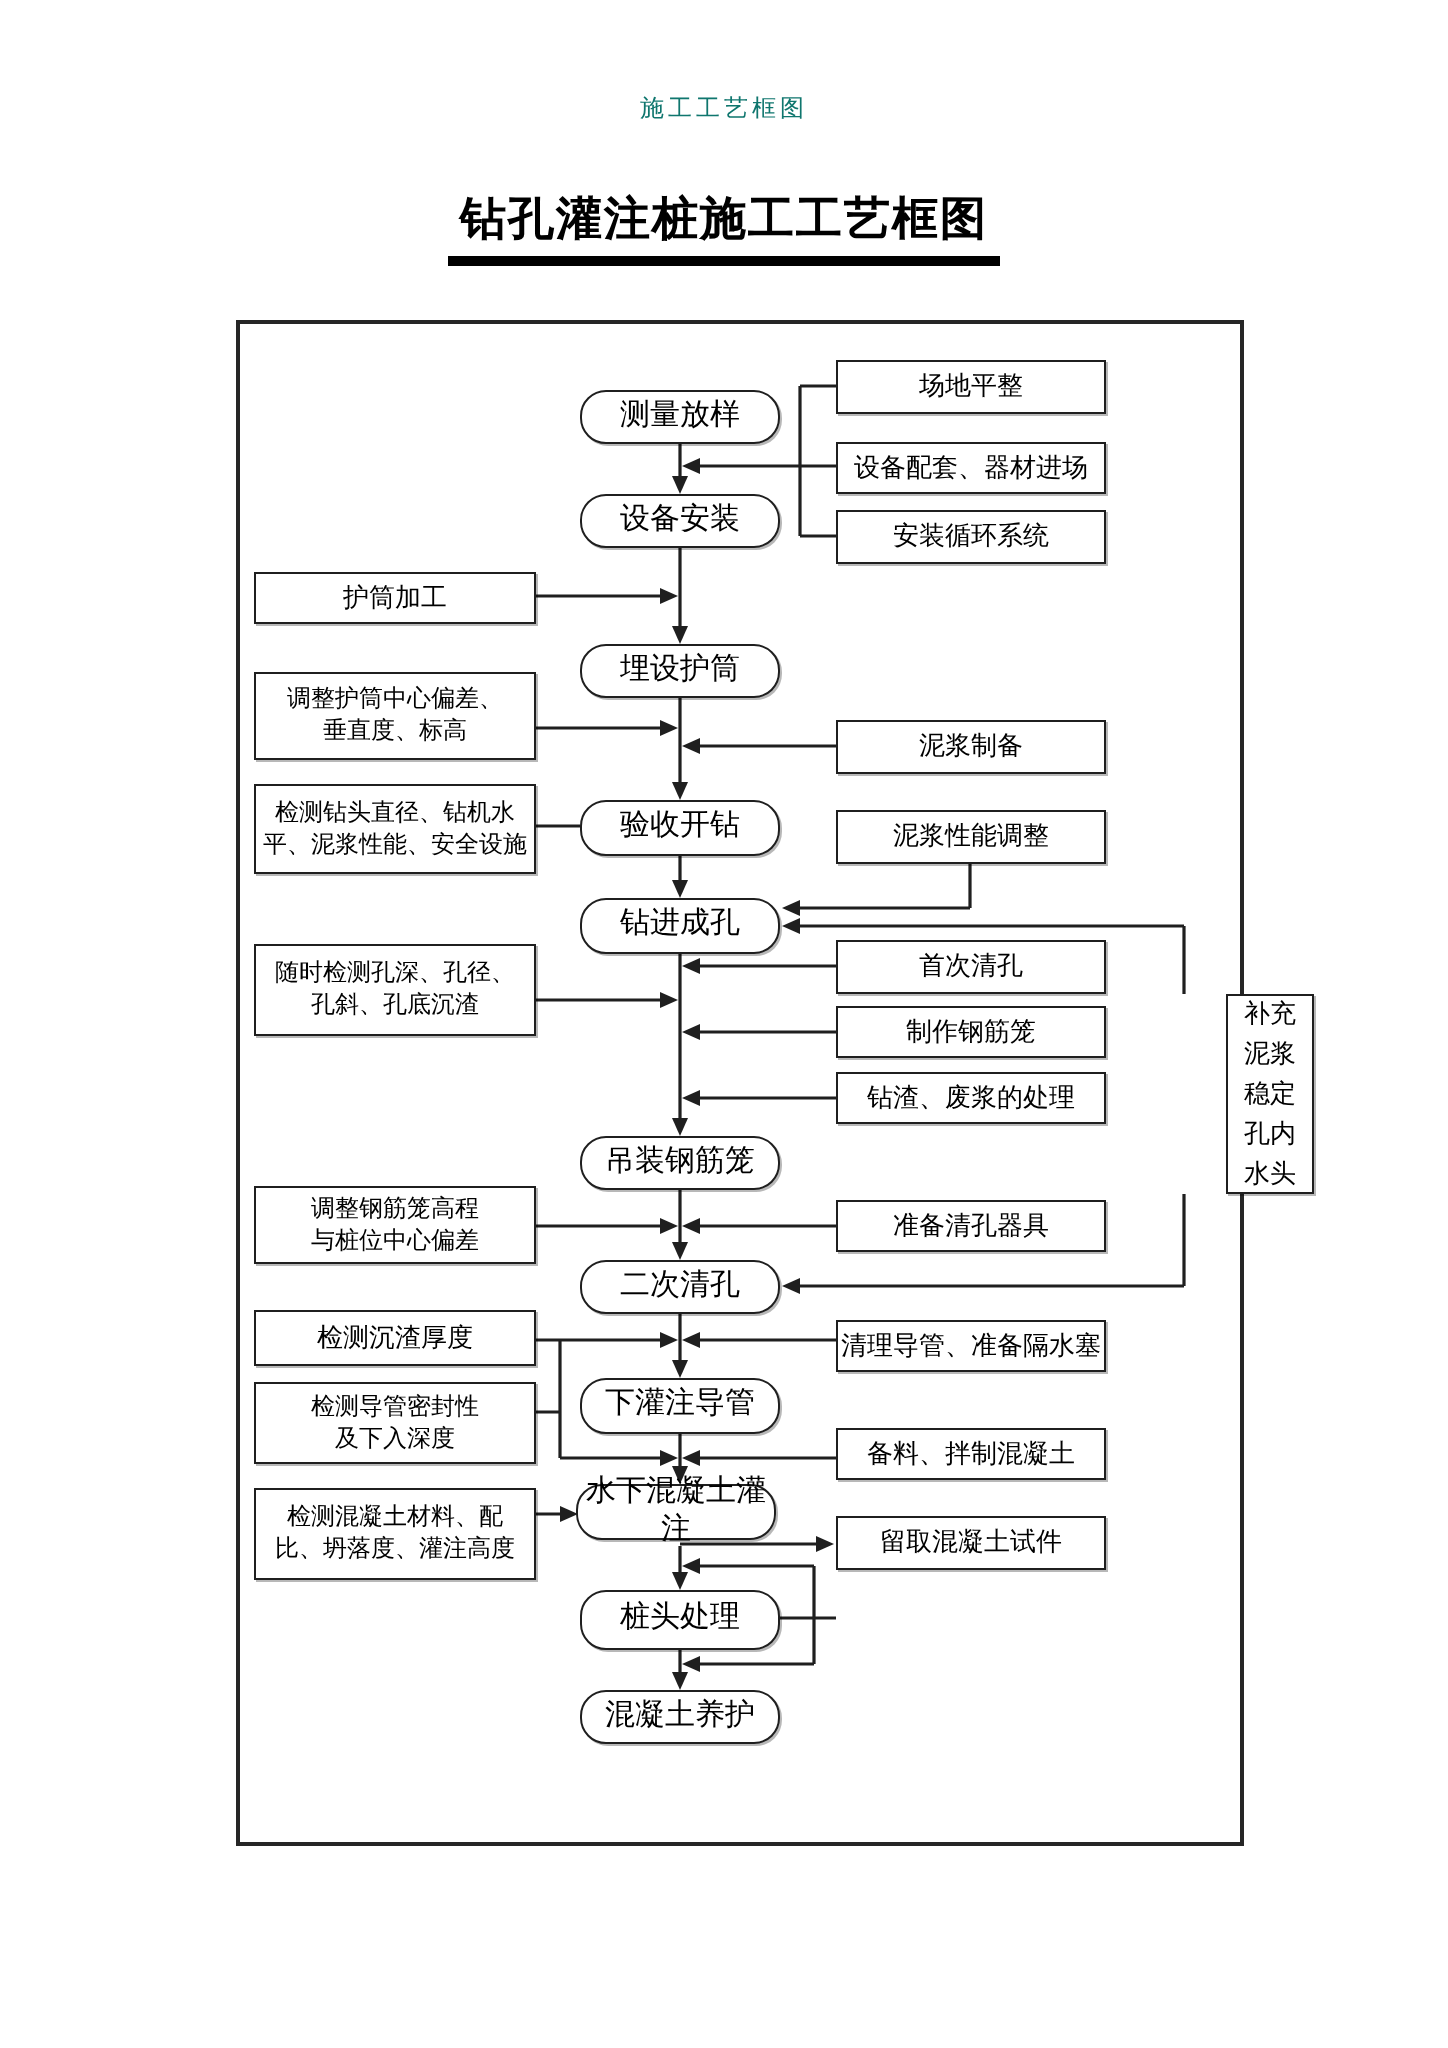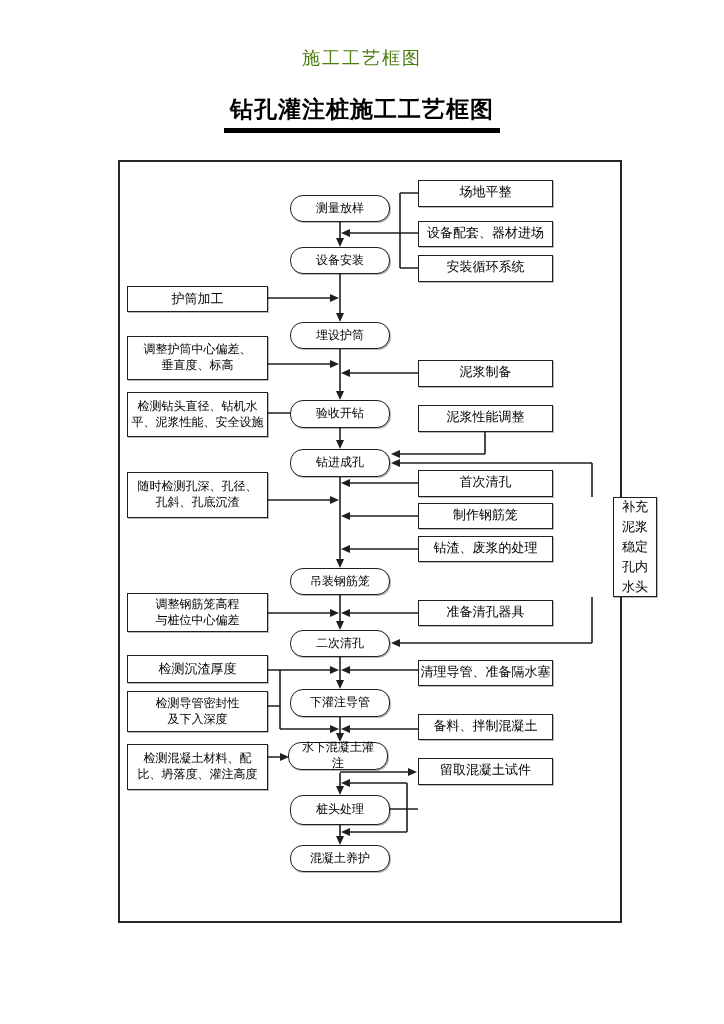--- a/index.html
+++ b/index.html
@@ -6,21 +6,21 @@
   .page{
     position:relative;
     width:724px;height:1024px;
     background:#ffffff;
     font-family:"Liberation Serif","DejaVu Serif",serif;
     color:#000;
     overflow:hidden;
   }
   .doc-header{
     position:absolute;left:0;top:46px;width:100%;
-    text-align:center;font-size:18px;color:#4d7c0f;
+    text-align:center;font-size:12px;color:#0f766e;
     letter-spacing:2px;
   }
   .doc-title-wrap{
     position:absolute;left:0;top:94px;width:100%;
     text-align:center;
   }
   .doc-title{
     display:inline-block;
     font-size:23px;font-weight:bold;letter-spacing:1px;
     padding:0 6px 3px 6px;
@@ -36,23 +36,23 @@
     box-sizing:border-box;
     border:1.5px solid #1f1f1f;
     background:#fff;
     display:flex;align-items:center;justify-content:center;
     text-align:center;
     white-space:pre-line;
     line-height:1.3;
     box-shadow:1px 1px 0 rgba(0,0,0,0.28);
     z-index:2;
   }
-  .c{font-size:12px;border-radius:13px;}
+  .c{font-size:15px;border-radius:13px;}
   .l{font-size:12px;}
-  .r{font-size:13px;font-family:Liberation Mono, monospace;}
+  .r{font-size:13px;}
   .s{font-size:13px;line-height:20px;margin-left:44px;}
   svg.conn{
     position:absolute;left:0;top:0;z-index:1;
   }
   svg.conn path{stroke:#1f1f1f;stroke-width:1.6;fill:none;}
   svg.conn polygon{fill:#1f1f1f;stroke:none;}
 </style>
 </head>
 <body>
 

